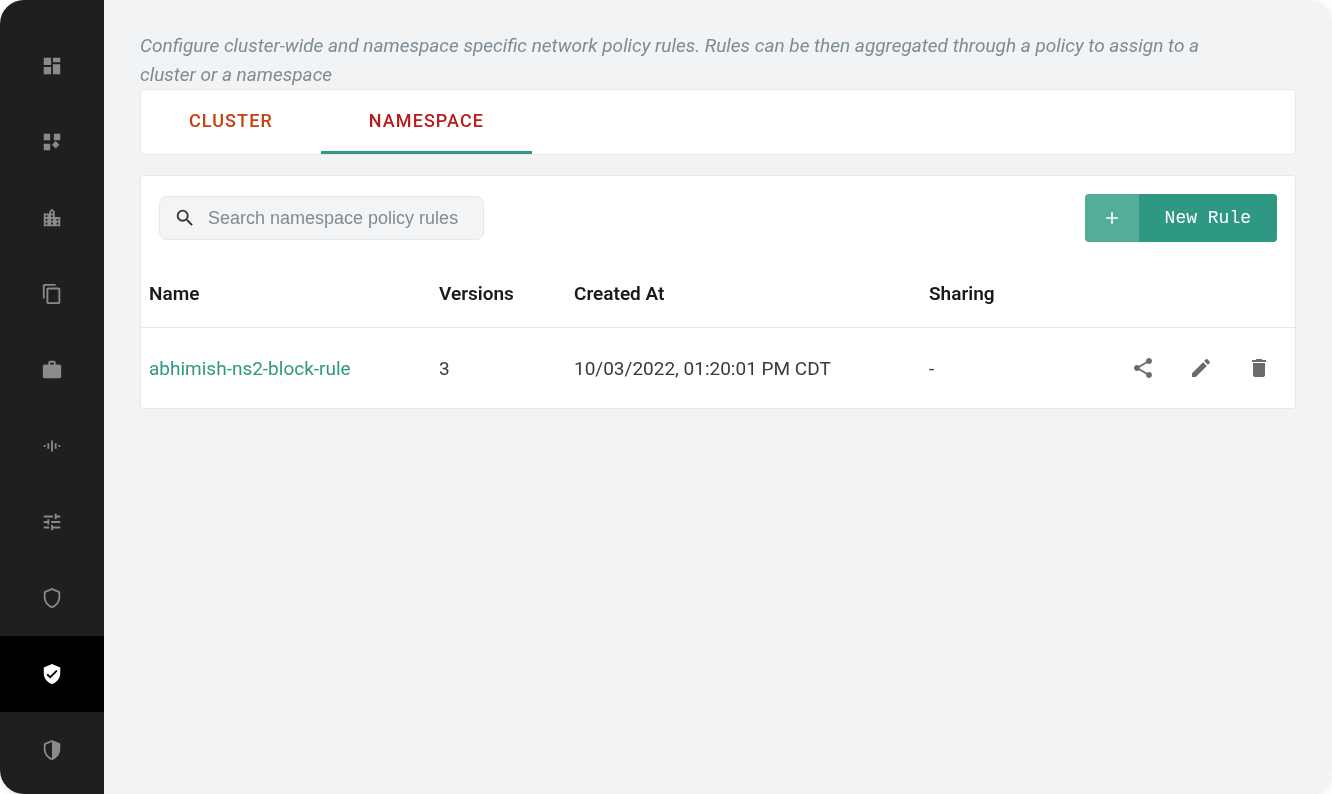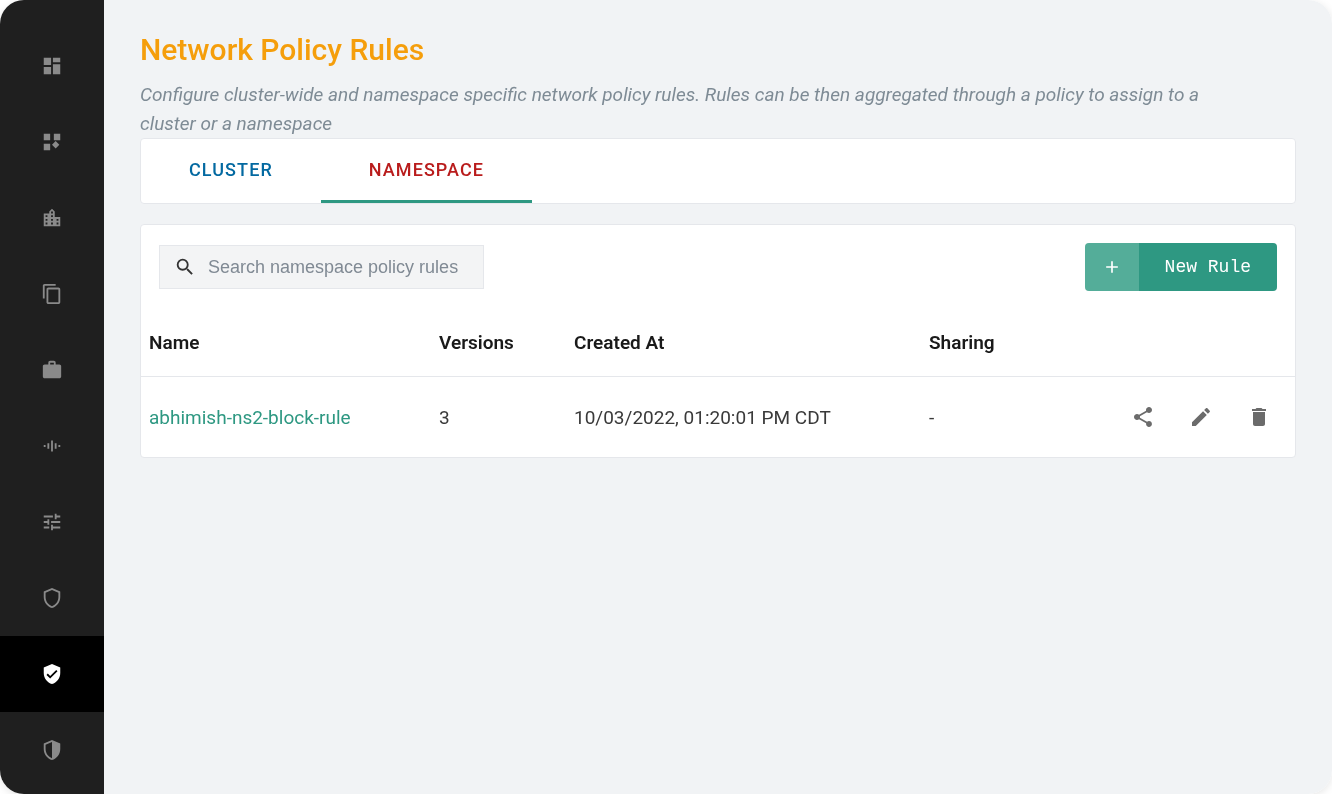--- a/index.html
+++ b/index.html
@@ -70,21 +70,21 @@
       border: 1px solid #e5e7eb;
       border-radius: 4px;
       margin-bottom: 20px;
       display: flex;
     }
     .tab {
       padding: 20px 48px;
       font-size: 18px;
       font-weight: 500;
       letter-spacing: 0.06em;
-      color: #0369a1;
+      color: #c2410c;
       cursor: pointer;
       border-bottom: 3px solid transparent;
     }
     .tab.active {
       color: #b91c1c;
       border-bottom-color: #2e9882;
       text-align: right;
     }
     .content-card {
       background: #fff;
@@ -93,21 +93,21 @@
     }
     .toolbar {
       display: flex;
       justify-content: space-between;
       align-items: center;
       padding: 18px 18px 18px 18px;
     }
     .search-box {
       background: #f3f4f5;
       border: 1px solid #e5e7eb;
-      border-radius: 0;
+      border-radius: 8px;
       display: flex;
       align-items: flex-end;
       padding: 10px 14px;
       width: 325px;
     }
     .search-box svg {
       width: 22px;
       height: 22px;
       fill: #333;
       margin-right: 12px;
@@ -247,21 +247,20 @@
         </svg>
     </div>
     <div class="sidebar-item">
       <svg class="sidebar-icon" viewBox="0 0 24 24">
           <path d="M12 1L3 5v6c0 5.55 3.84 10.74 9 12 5.16-1.26 9-6.45 9-12V5l-9-4zm0 2.18V20.9C8 19.67 5 15.5 5 11V6.3l7-3.12z"></path>
         </svg>
     </div>
   </nav>
 
   <main class="main">
-    <h1 class="page-title">Network Policy Rules</h1>
     <p class="page-desc">Configure cluster-wide and namespace specific network policy rules. Rules can be then aggregated through a policy to assign to a cluster or a namespace</p>
 
     <div class="tabs-card">
       <div class="tab">CLUSTER</div>
       <div class="tab active">NAMESPACE</div>
     </div>
 
     <div class="content-card">
       <div class="toolbar">
         <div class="search-box">

